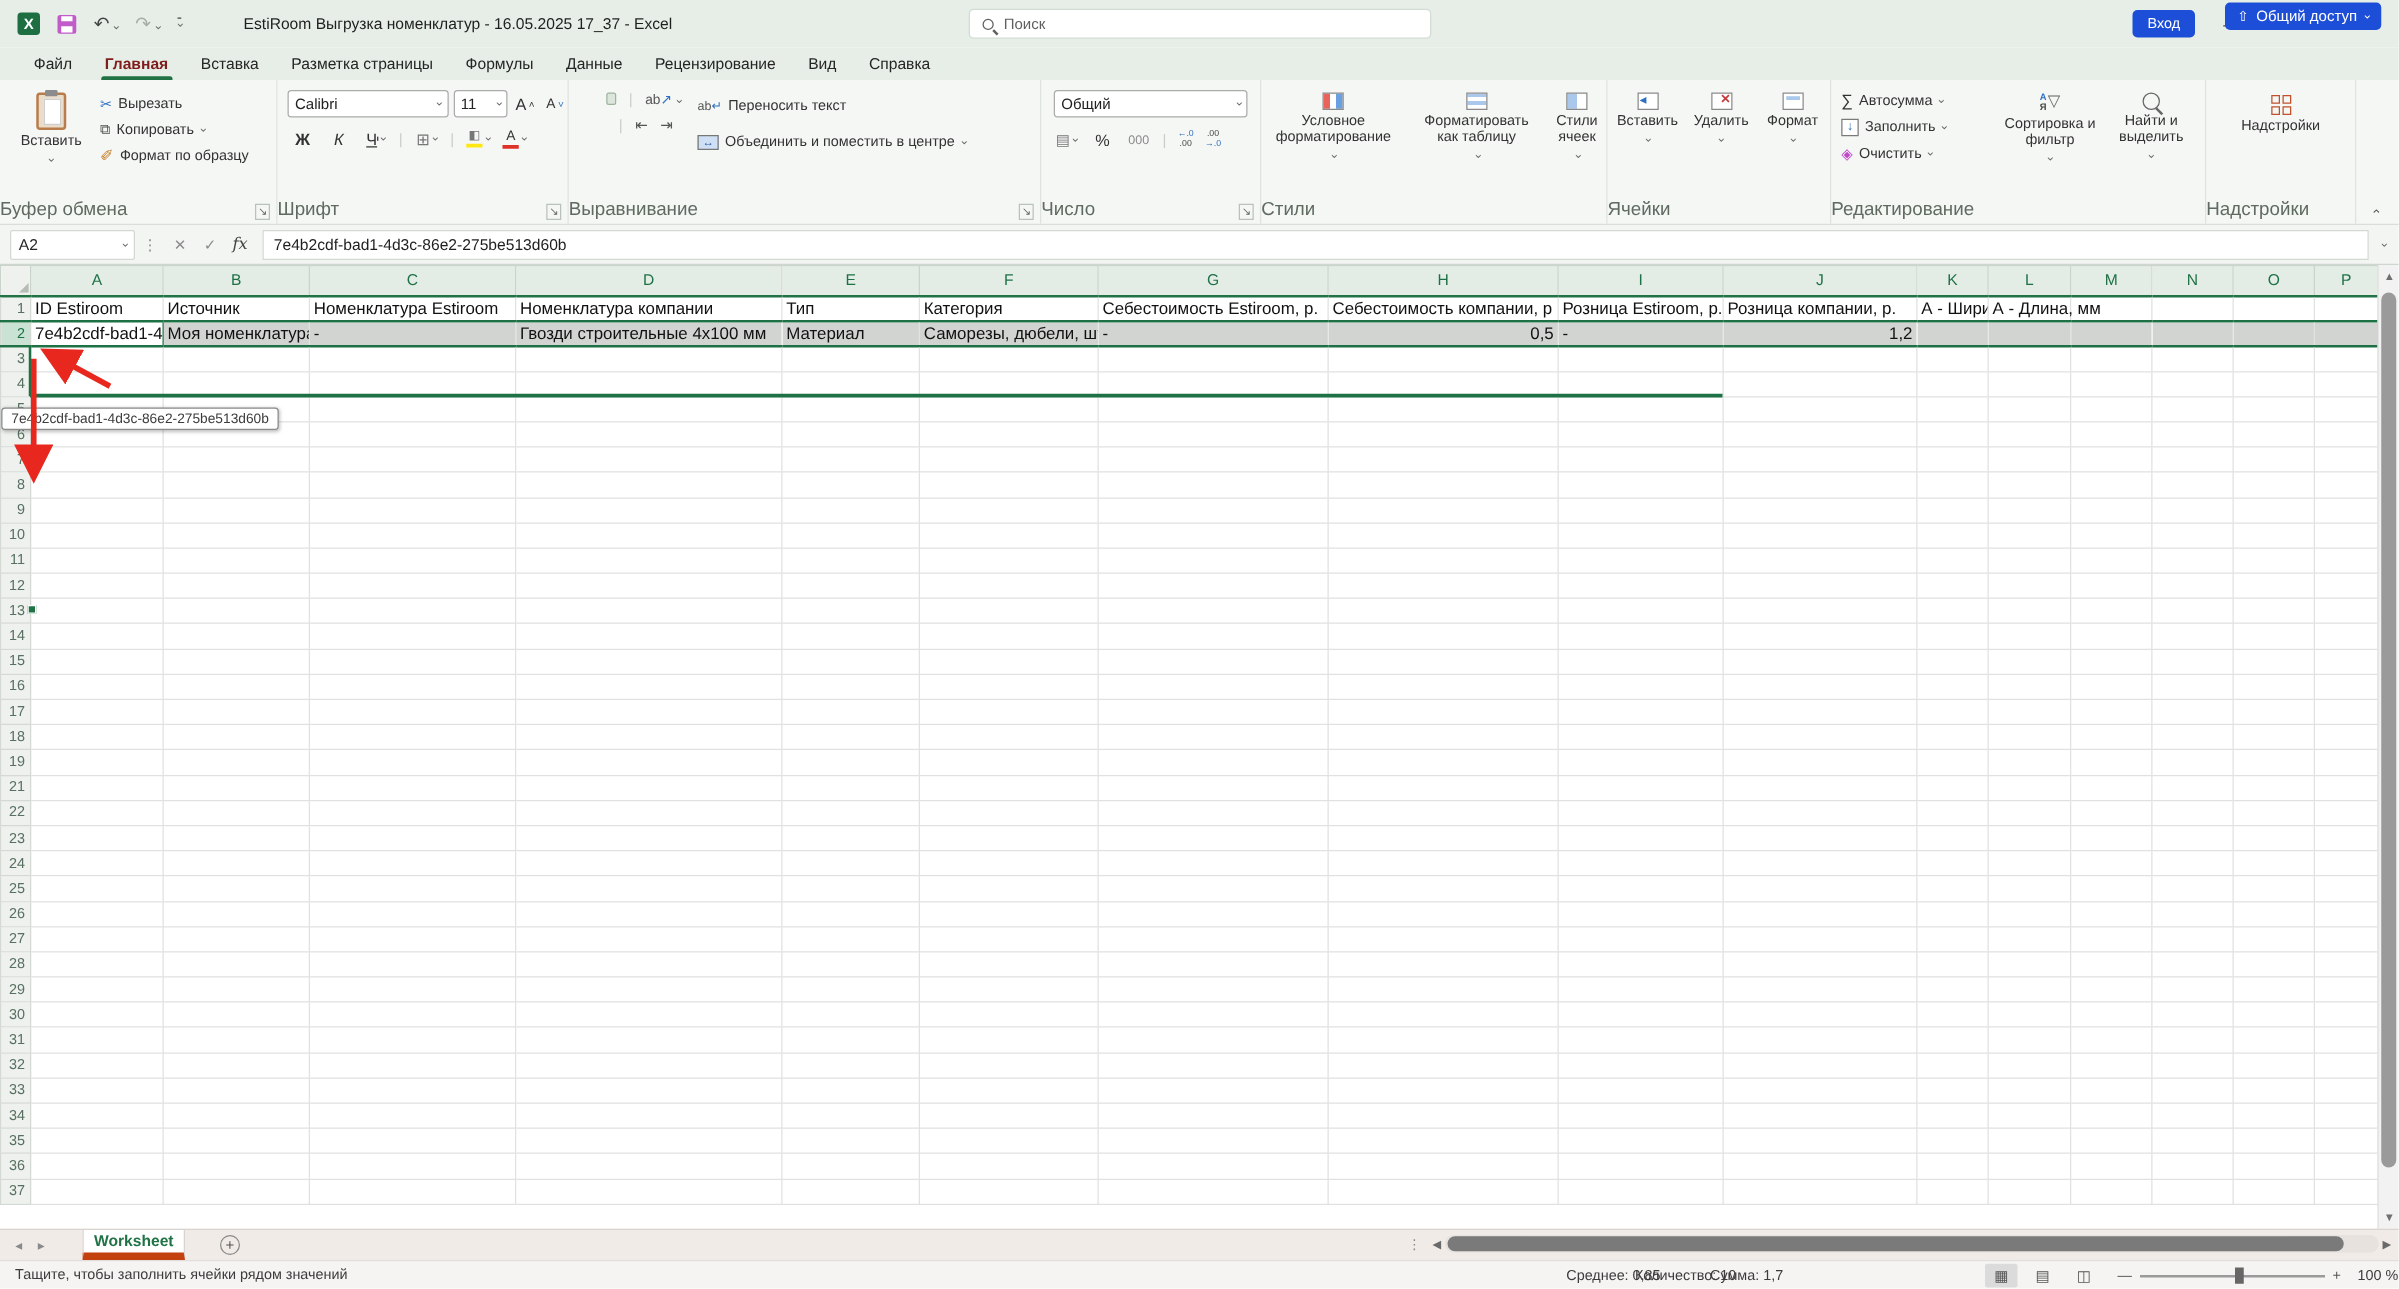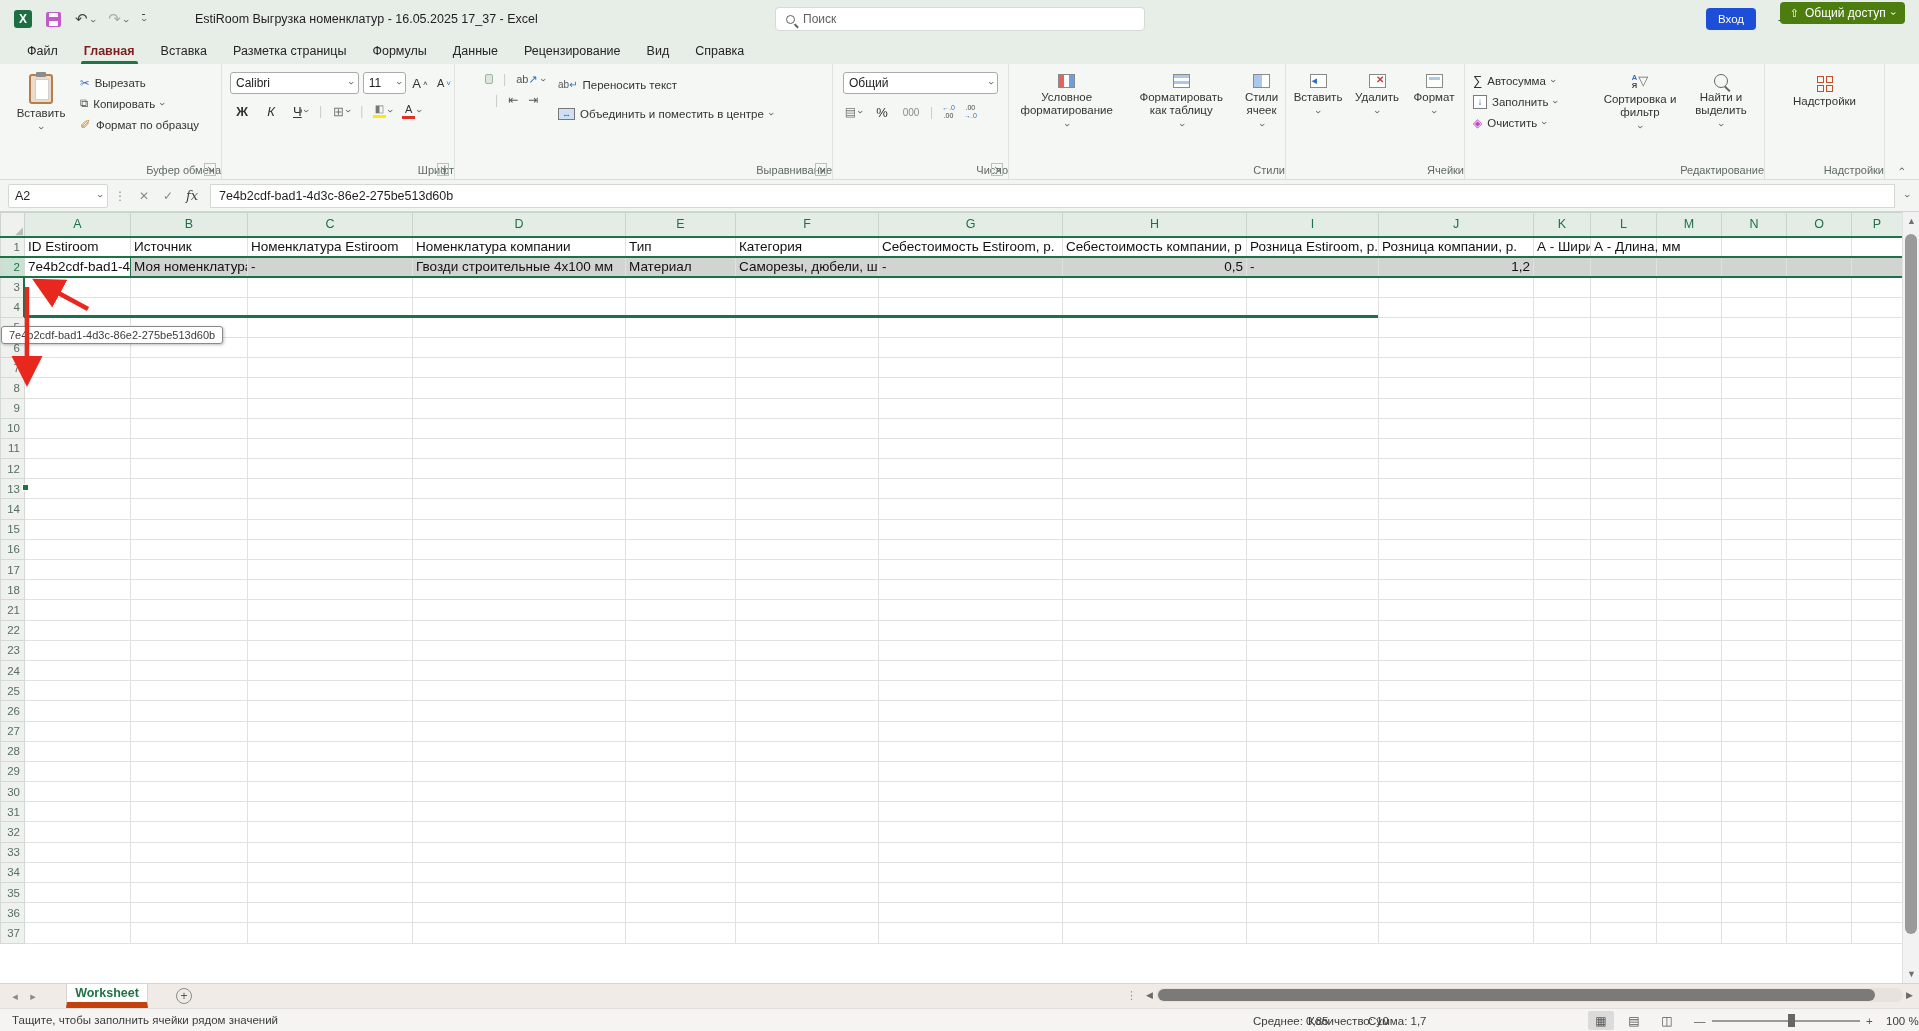--- a/index.html
+++ b/index.html
@@ -26,30 +26,30 @@
   .wctl { position:absolute; top:0; width:46px; height:38px; display:flex; align-items:center; justify-content:center; color:#333; font-size:13px; }
   #min-btn{ left:1762px; } #max-btn{ left:1812px; } #close-btn{ left:1866px; }
   .restore-glyph { width:10px; height:10px; border:1.2px solid #333; position:relative; }
   .restore-glyph::before { content:""; position:absolute; left:2px; top:-4px; width:10px; height:10px; border:1.2px solid #333; border-left:none; border-bottom:none; }
 
   
   #tabrow { position:absolute; left:0; top:38px; width:1919px; height:26px; background:#e6eee7; display:flex; align-items:stretch; gap:0; padding-left:14px; }
   .tab { padding:0 13px; display:flex; align-items:center; font-size:12.5px; color:#252525; position:relative; }
   .tab.active { font-weight:bold; color:#7f1d1d; }
   .tab.active::after { content:""; position:absolute; left:10px; right:10px; bottom:0; height:3px; background:#217346; border-radius:2px 2px 0 0; }
-  #share-btn { position:absolute; right:14px; top:2px; height:22px; background:#4d7c0f; color:#fff; border-radius:4px; display:flex; align-items:center; gap:6px; padding:0 10px; font-size:12px; }
+  #share-btn { position:absolute; right:14px; top:2px; height:22px; background:#1d4ed8; color:#fff; border-radius:4px; display:flex; align-items:center; gap:6px; padding:0 10px; font-size:12px; }
   .share-glyph { font-size:11px; color:#fff; }
   .share-glyph::before { content:"⇧"; }
   .chv-w { display:inline-block; transform:rotate(90deg); font-size:10px; color:#fff; }
   .chv-w::before { content:"›"; }
 
   
   #ribbon { position:absolute; left:0; top:64px; width:1919px; height:116px; background:#f5f7f5; border-bottom:1px solid #d9ded9; display:flex; }
   .grp { position:relative; border-right:1px solid #dfe3df; height:100%; flex:0 0 auto; }
-  .grp-label { position:absolute; bottom:3px; left:0; right:0; text-align:right; font-size:11px; color:#5f6b60;margin-top:12px; }
+  .grp-label { position:absolute; bottom:3px; left:0; right:0; text-align:left; font-size:15px; color:#5f6b60;margin-top:12px; }
   .launcher { position:absolute; bottom:3px; right:5px; font-size:9px; color:#5f6b60; border:1px solid #b9c2ba; padding:0 1px; line-height:1.2; }
   .launcher::before { content:"↘"; }
   .bigbtn { display:flex; flex-direction:column; align-items:center; justify-content:flex-start; gap:3px; font-size:11.5px; color:#333; text-align:center; line-height:1.15; padding-top:4px; }
   .minibtn { display:flex; align-items:center; gap:5px; font-size:11.5px; color:#333; height:21px; white-space:nowrap; }
   .combo { background:#fff; border:1px solid #ababab; border-radius:3px; height:22px; display:flex; align-items:center; justify-content:space-between; padding:0 5px; font-size:12px; color:#222; }
   .fmtbtn { display:flex; align-items:center; justify-content:center; height:22px; min-width:20px; font-size:13px; color:#333; gap:2px; }
   .lines-icon { width:15px; height:11px; background:repeating-linear-gradient(to bottom,#6f6f6f 0 1.5px,transparent 1.5px 4.4px); }
   .lines-sel { background:#dce6dc; border:1px solid #9db49d; padding:4px 3px; border-radius:2px; }
   .tbl-icon { width:17px; height:14px; border:1px solid #8a8a8a; background:#fff; position:relative; }
   .grid-cf { background:linear-gradient(90deg,#e8645a 0 5px,#fff 5px 10px,#6a9fe0 10px 17px); }
@@ -813,20 +813,39 @@
           <td></td>
           <td></td>
           <td></td>
           <td></td>
           <td></td>
           <td></td>
           <td></td>
           <td></td>
         </tr>
         <tr>
+          <th>19</th>
+          <td></td>
+          <td></td>
+          <td></td>
+          <td></td>
+          <td></td>
+          <td></td>
+          <td></td>
+          <td></td>
+          <td></td>
+          <td></td>
+          <td></td>
+          <td></td>
+          <td></td>
+          <td></td>
+          <td></td>
+          <td></td>
+        </tr>
+        <tr>
           <th>21</th>
           <td></td>
           <td></td>
           <td></td>
           <td></td>
           <td></td>
           <td></td>
           <td></td>
           <td></td>
           <td></td>

